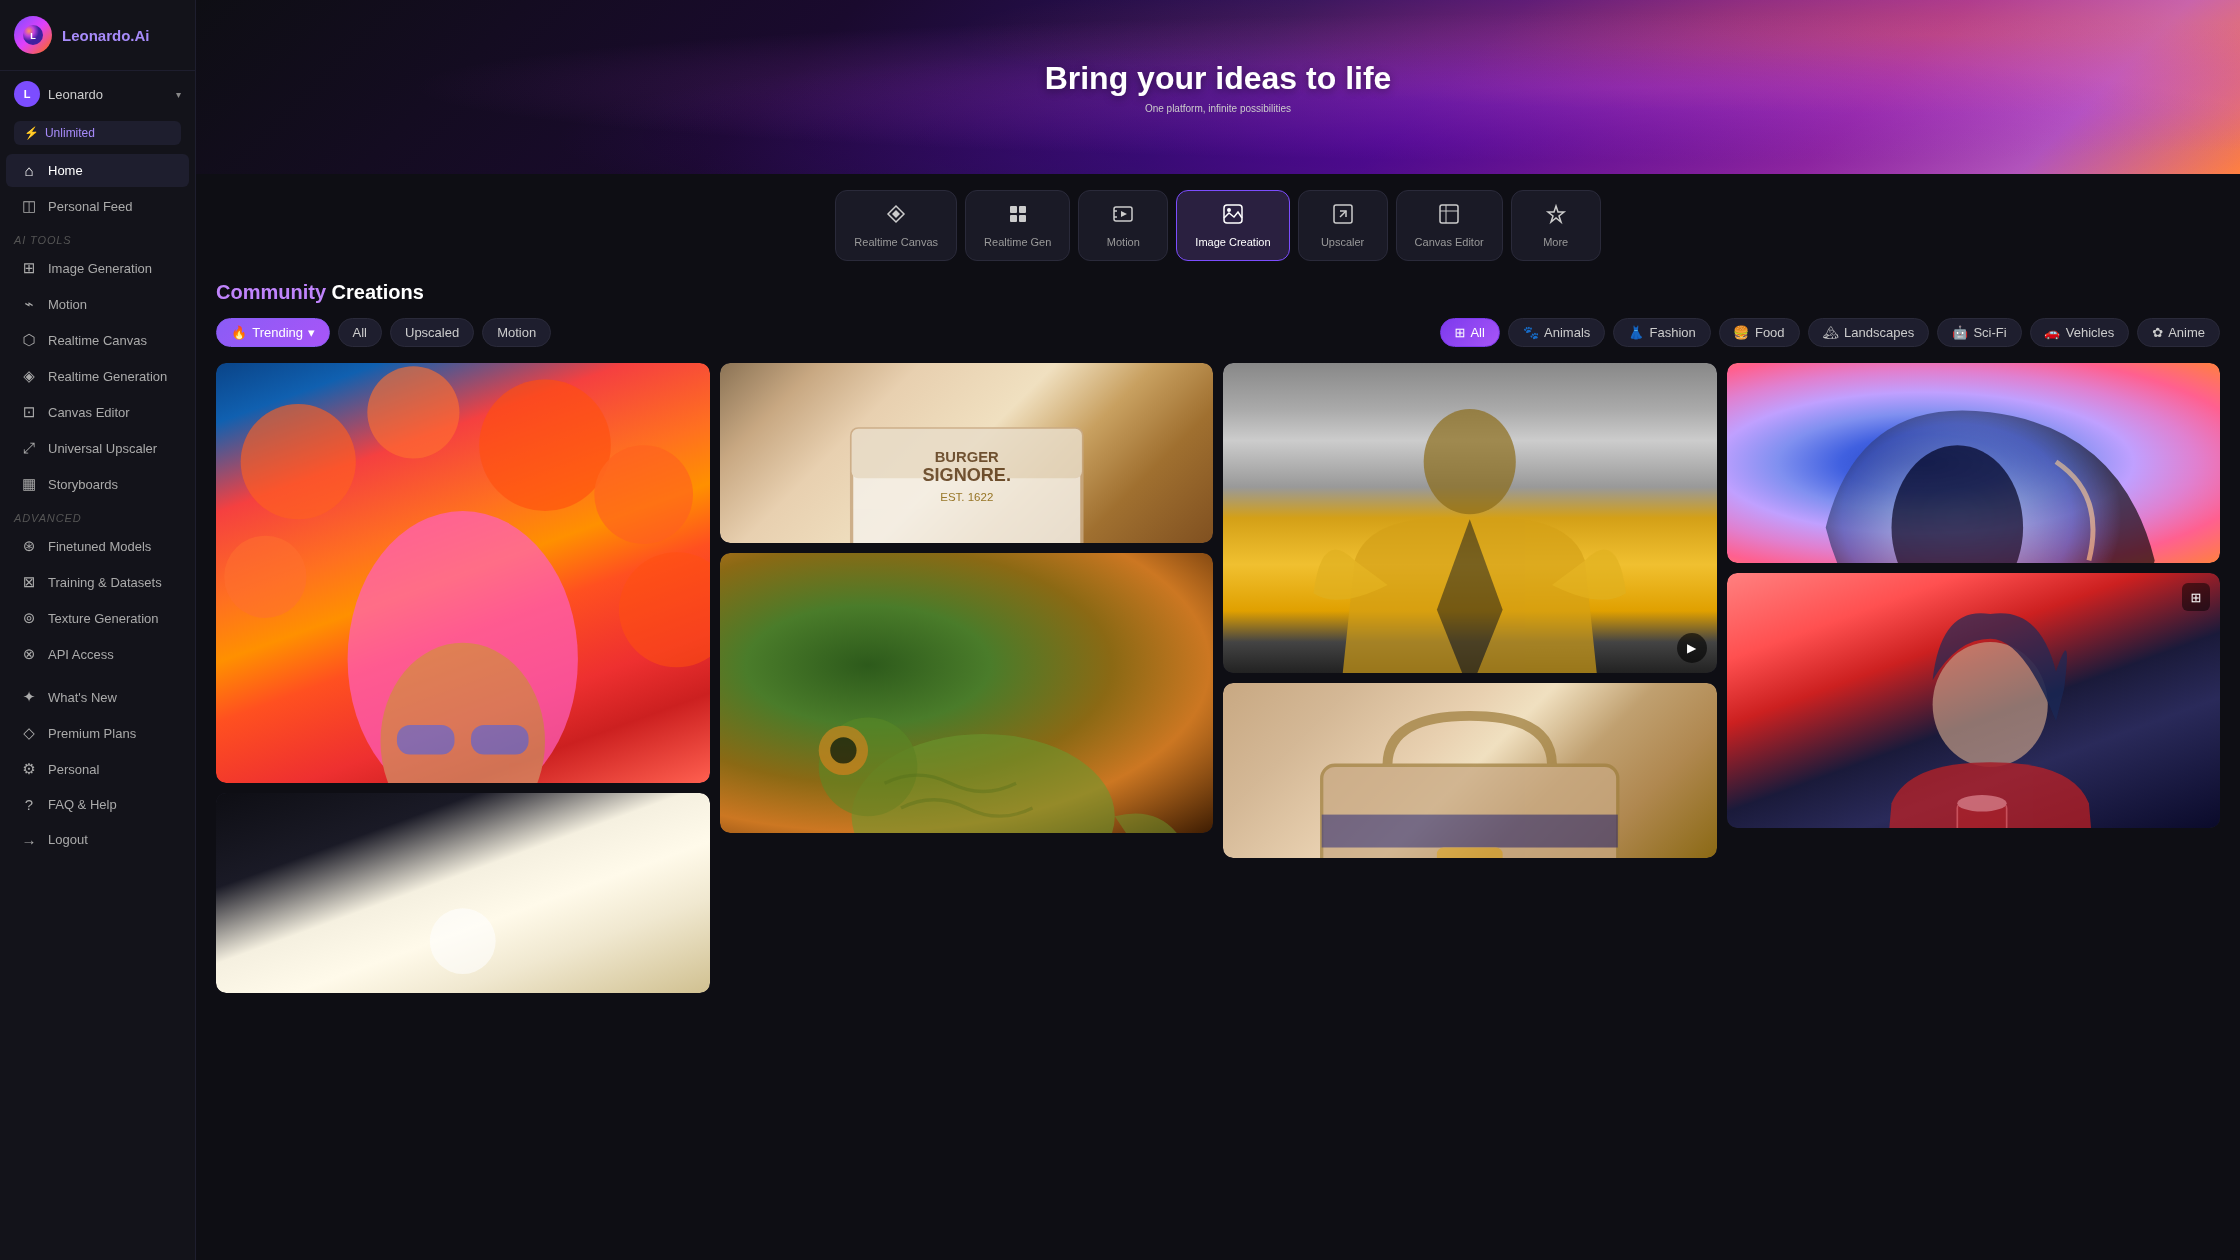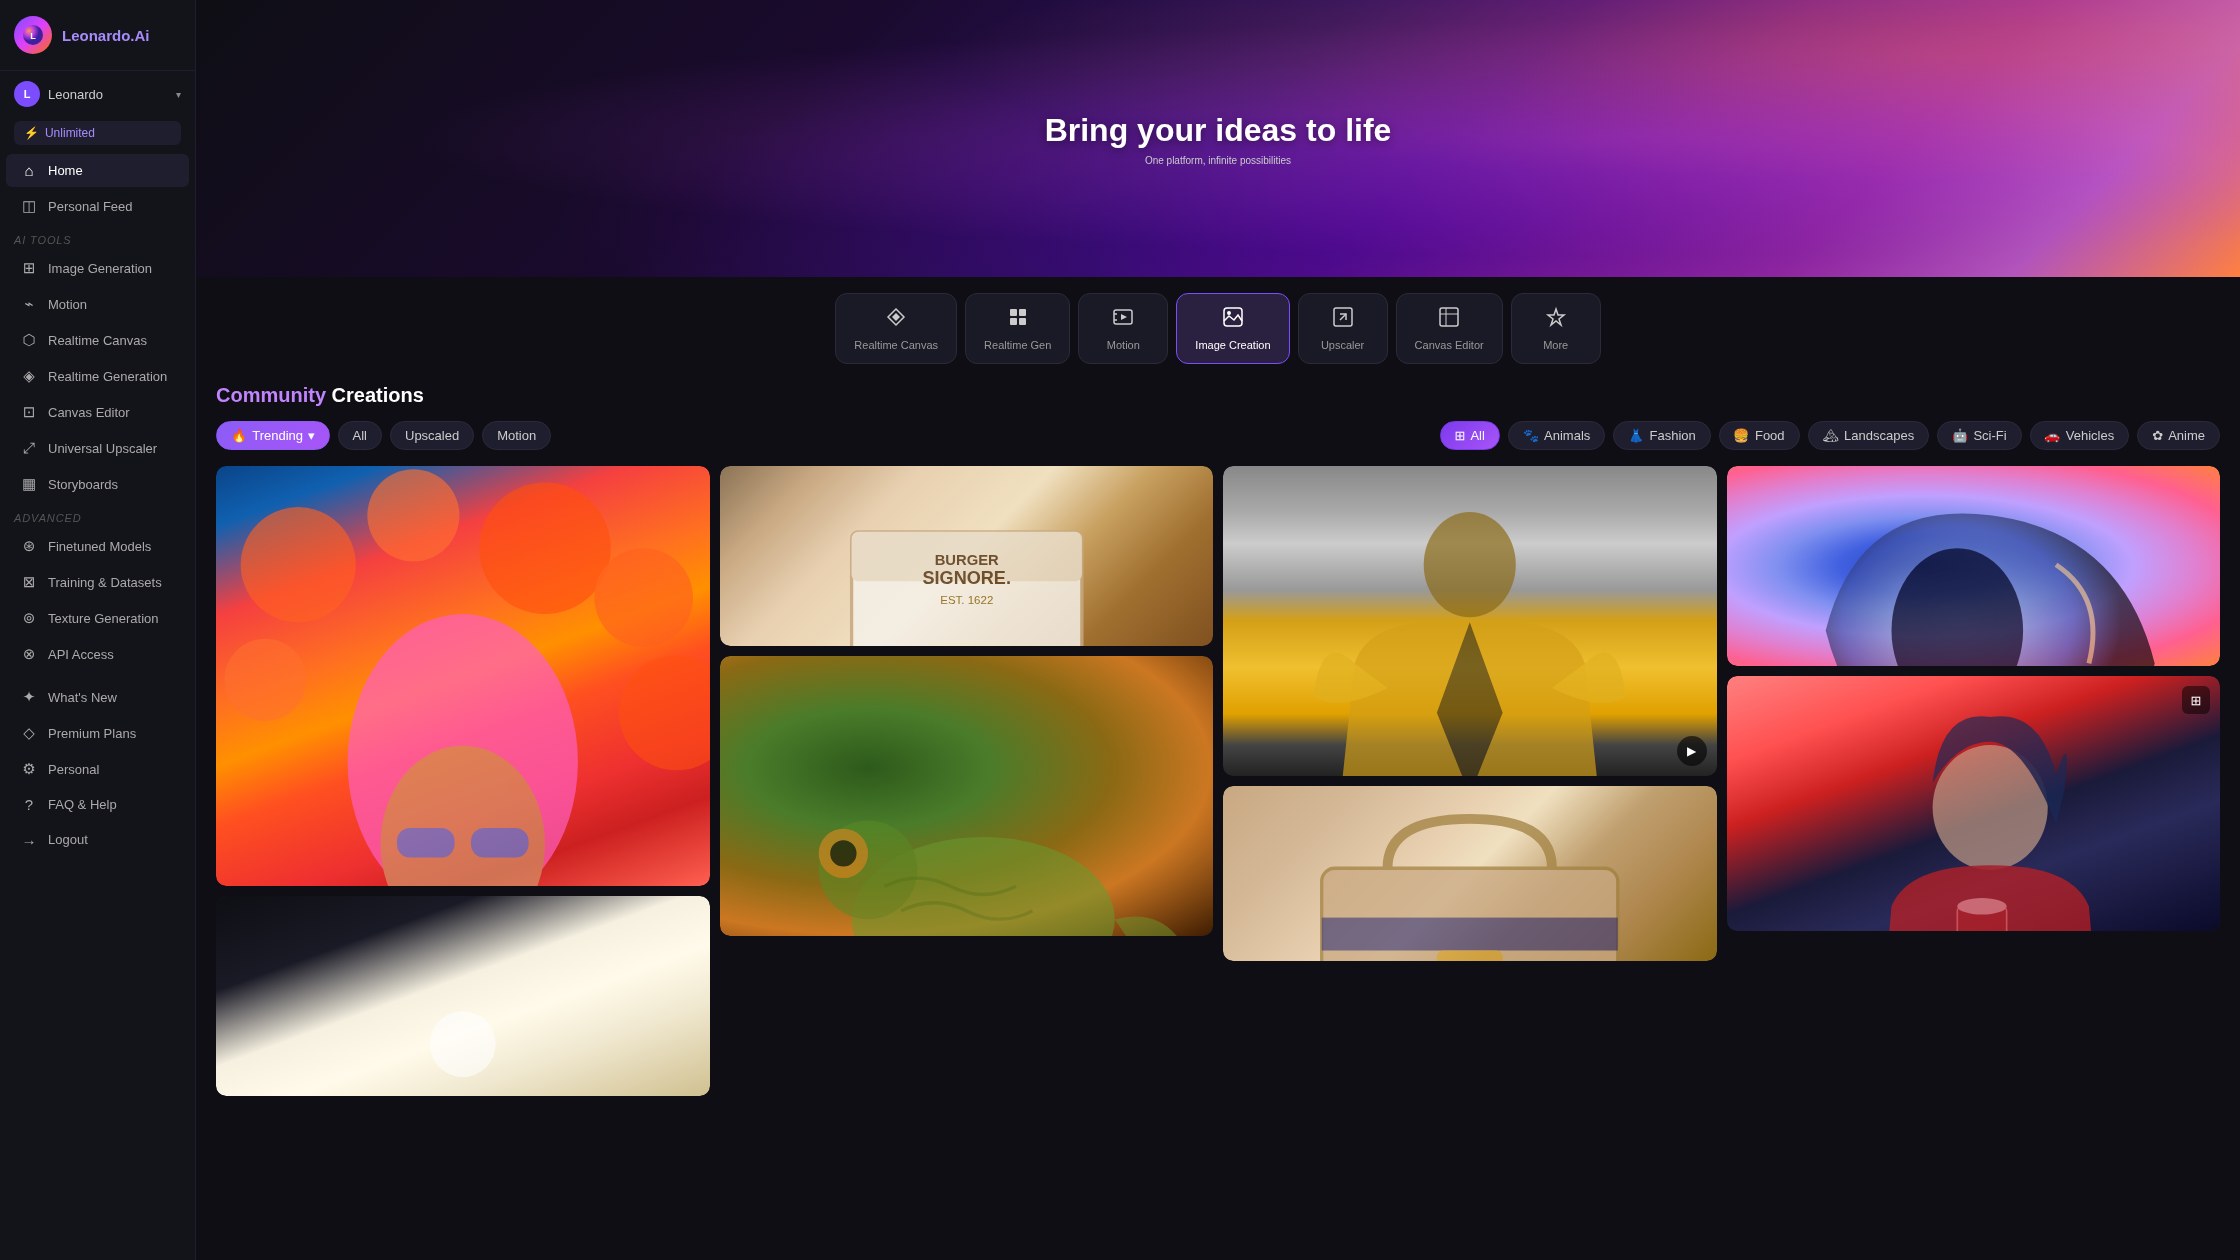--- a/index.html
+++ b/index.html
@@ -117,21 +117,21 @@
     
     .main {
       flex: 1;
       overflow-y: auto;
       background: #0e0e14;
     }
 
     
     .hero {
       position: relative;
-      height: 277px;
+      height: 174px;
       background: linear-gradient(135deg, #0e0e14 0%, #1a0a2e 30%, #2d1060 50%, #4a1080 60%, #7c2090 70%, #a030a0 80%, #c060c0 90%, #ff8040 100%);
       display: flex;
       flex-direction: column;
       align-items: center;
       justify-content: center;
       overflow: hidden;
     }
     .hero::before {
       content: '';
       position: absolute;

